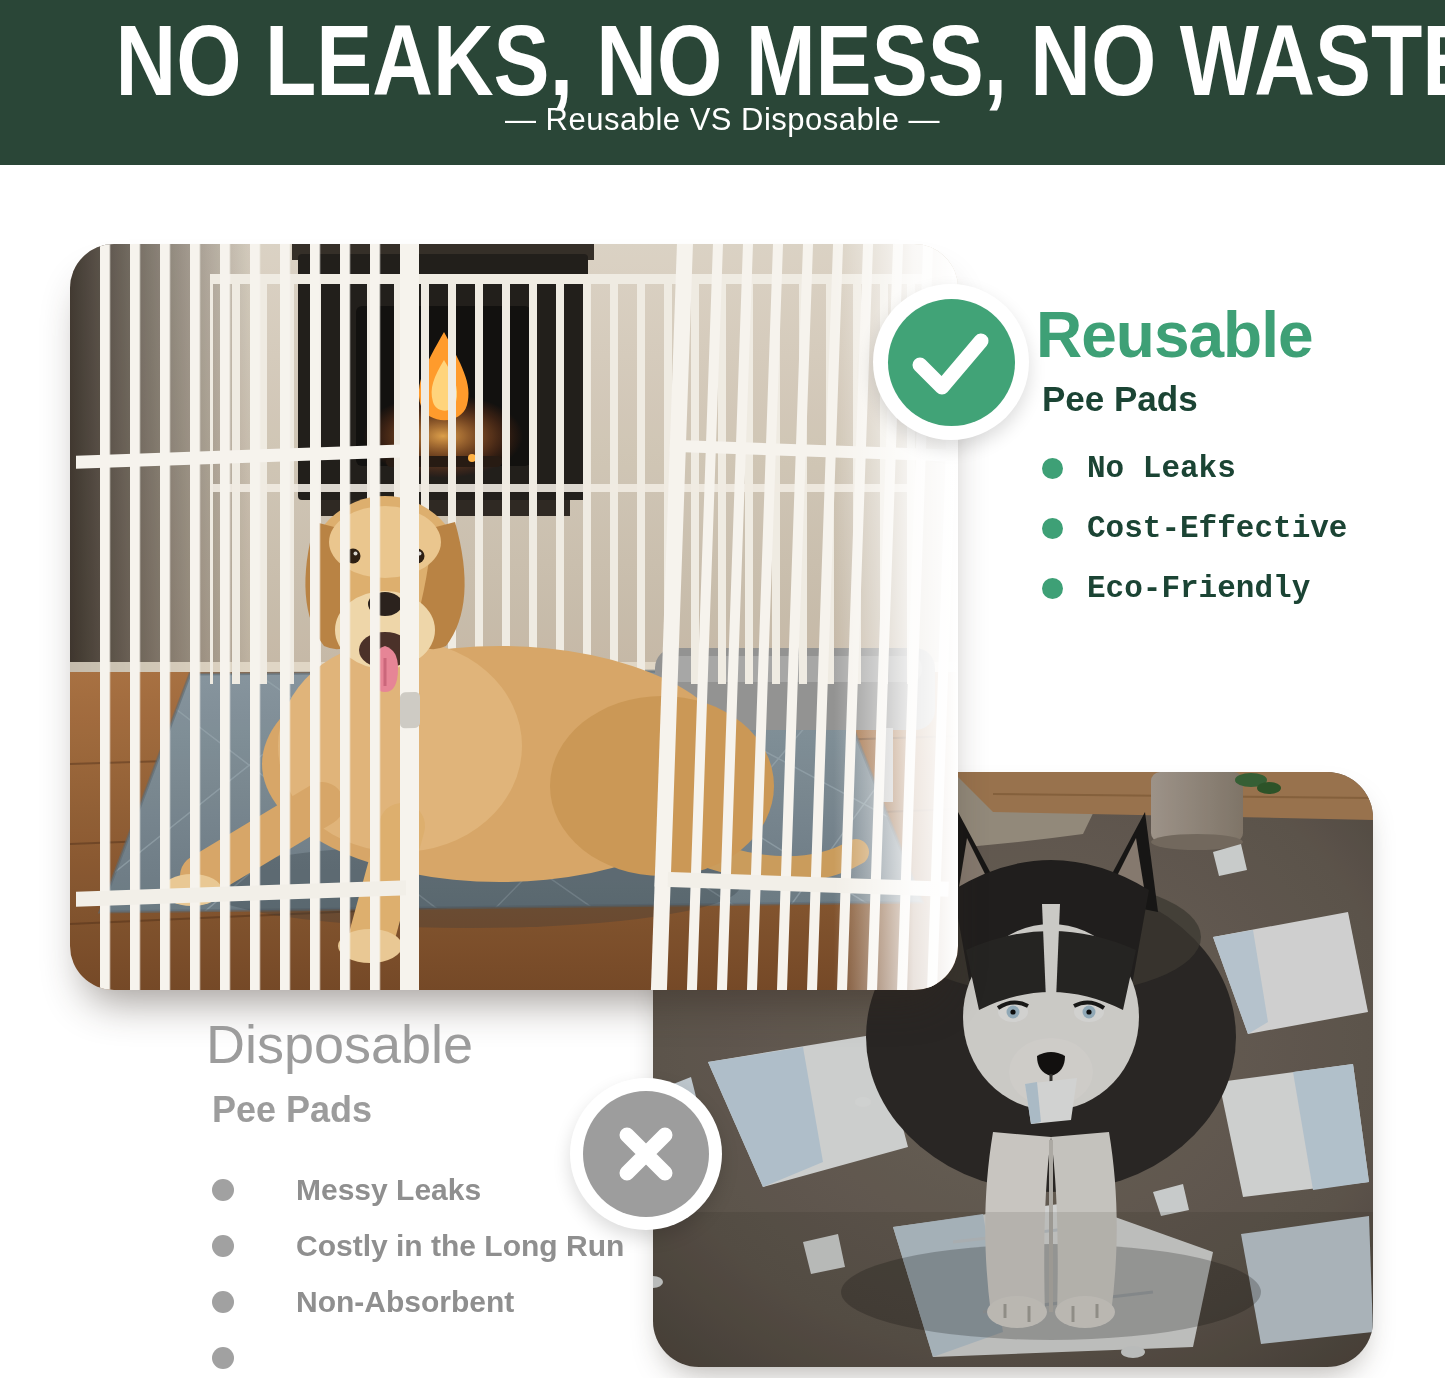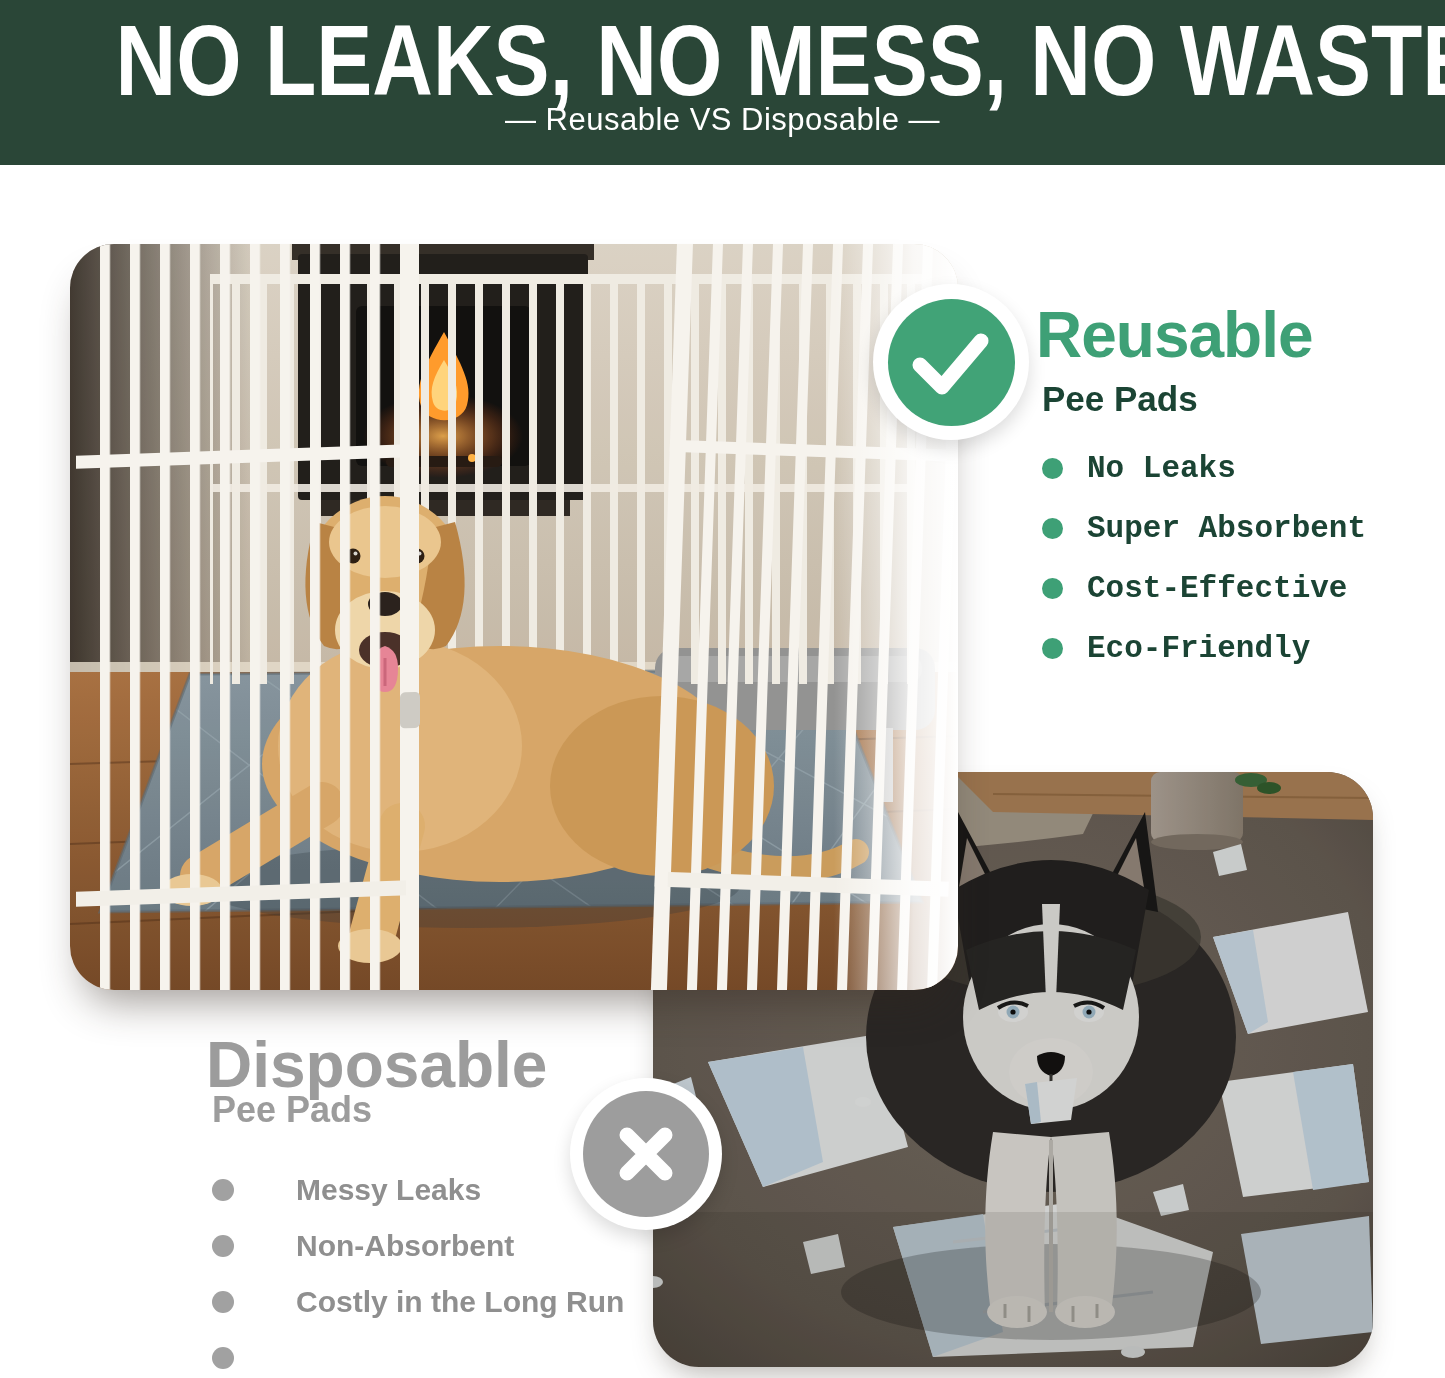--- a/index.html
+++ b/index.html
@@ -45,22 +45,22 @@
   .list-disposable{left:212px;top:1162px;}
   .row{display:flex;align-items:center;}
   .list-reusable .row{height:60px;}
   .list-disposable .row{height:56px;}
   .dot{border-radius:50%;flex:0 0 auto;}
   .list-reusable .dot{width:21px;height:21px;background:var(--accent_green);margin-right:24px;}
   .list-disposable .dot{width:22px;height:22px;background:var(--gray_dot);margin-right:26px;}
   .list-reusable .item-label{font-size:31px;font-weight:bold;color:var(--dark_green);}
   .list-disposable .item-label{font-size:30px;font-weight:bold;color:var(--gray_text);margin-left:36px;}
 
-  .disposable-heading{left:206px;top:1017px;font-size:64px;font-weight:bold;
-    color:var(--gray_heading);line-height:1;margin-top:16px;}
+  .disposable-heading{left:206px;top:1017px;font-size:54px;font-weight:normal;
+    color:var(--gray_heading);line-height:1;}
   .disposable-subheading{left:212px;top:1092px;font-size:36px;font-weight:bold;
     color:var(--gray_heading);line-height:1;}
 </style>
 </head>
 <body>
 
 <div class="canvas">
 
   <div class="banner">
     <div class="banner-title">NO LEAKS, NO MESS, NO WASTE</div>
@@ -286,45 +286,41 @@
 
   <div class="tblock reusable-heading">Reusable</div>
   <div class="tblock reusable-subheading">Pee Pads</div>
   <div class="list list-reusable">
     <div class="row">
       <span class="dot"></span>
       <span class="item-label">No Leaks</span>
     </div>
     <div class="row">
       <span class="dot"></span>
-      <span class="item-label">Super Absorbent</span>
-    </div>
-    <div class="row">
-      <span class="dot"></span>
       <span class="item-label">Cost-Effective</span>
     </div>
     <div class="row">
       <span class="dot"></span>
       <span class="item-label">Eco-Friendly</span>
     </div>
   </div>
 
   <div class="tblock disposable-heading">Disposable</div>
   <div class="tblock disposable-subheading">Pee Pads</div>
   <div class="list list-disposable">
     <div class="row">
       <span class="dot"></span>
       <span class="item-label">Messy Leaks</span>
     </div>
     <div class="row">
       <span class="dot"></span>
+      <span class="item-label">Costly in the Long Run</span>
+    </div>
+    <div class="row">
+      <span class="dot"></span>
       <span class="item-label">Non-Absorbent</span>
     </div>
     <div class="row">
       <span class="dot"></span>
-      <span class="item-label">Costly in the Long Run</span>
-    </div>
-    <div class="row">
-      <span class="dot"></span>
     </div>
   </div>
 
 </div>
 
 </body></html>

